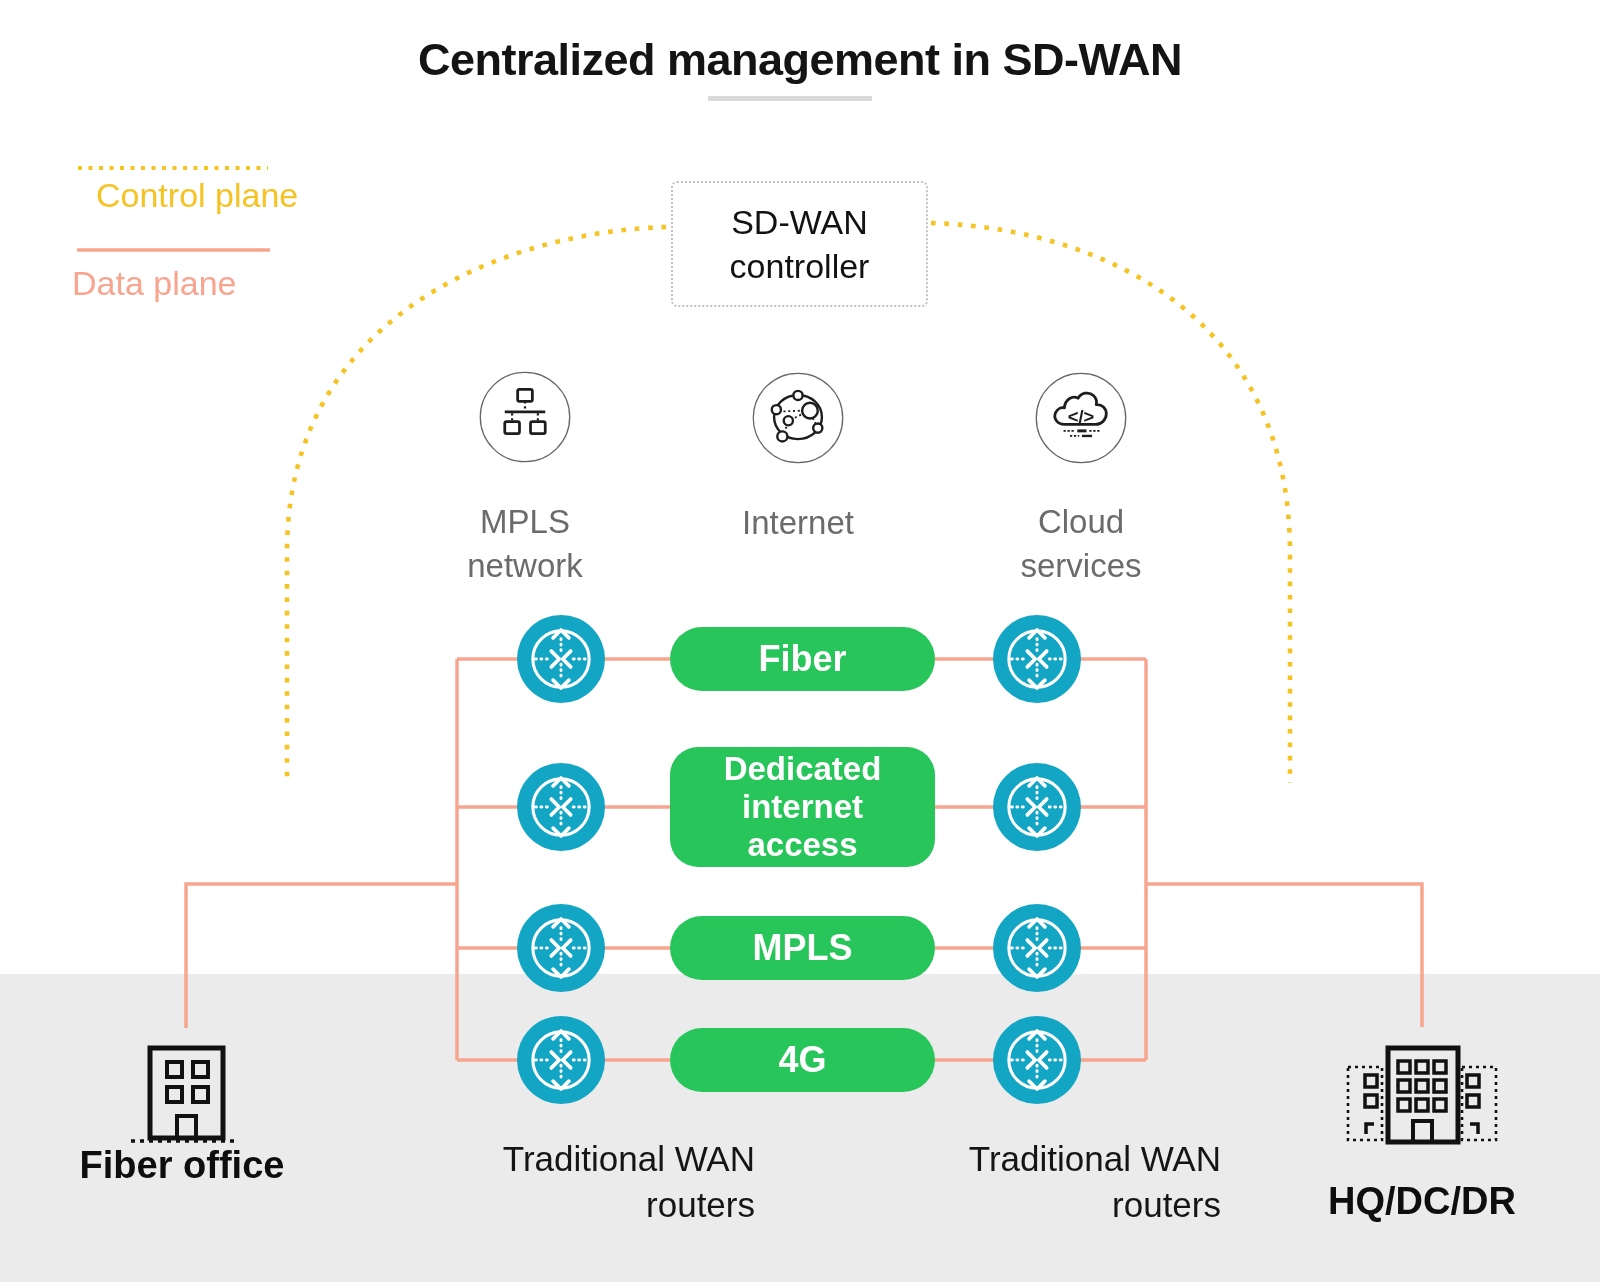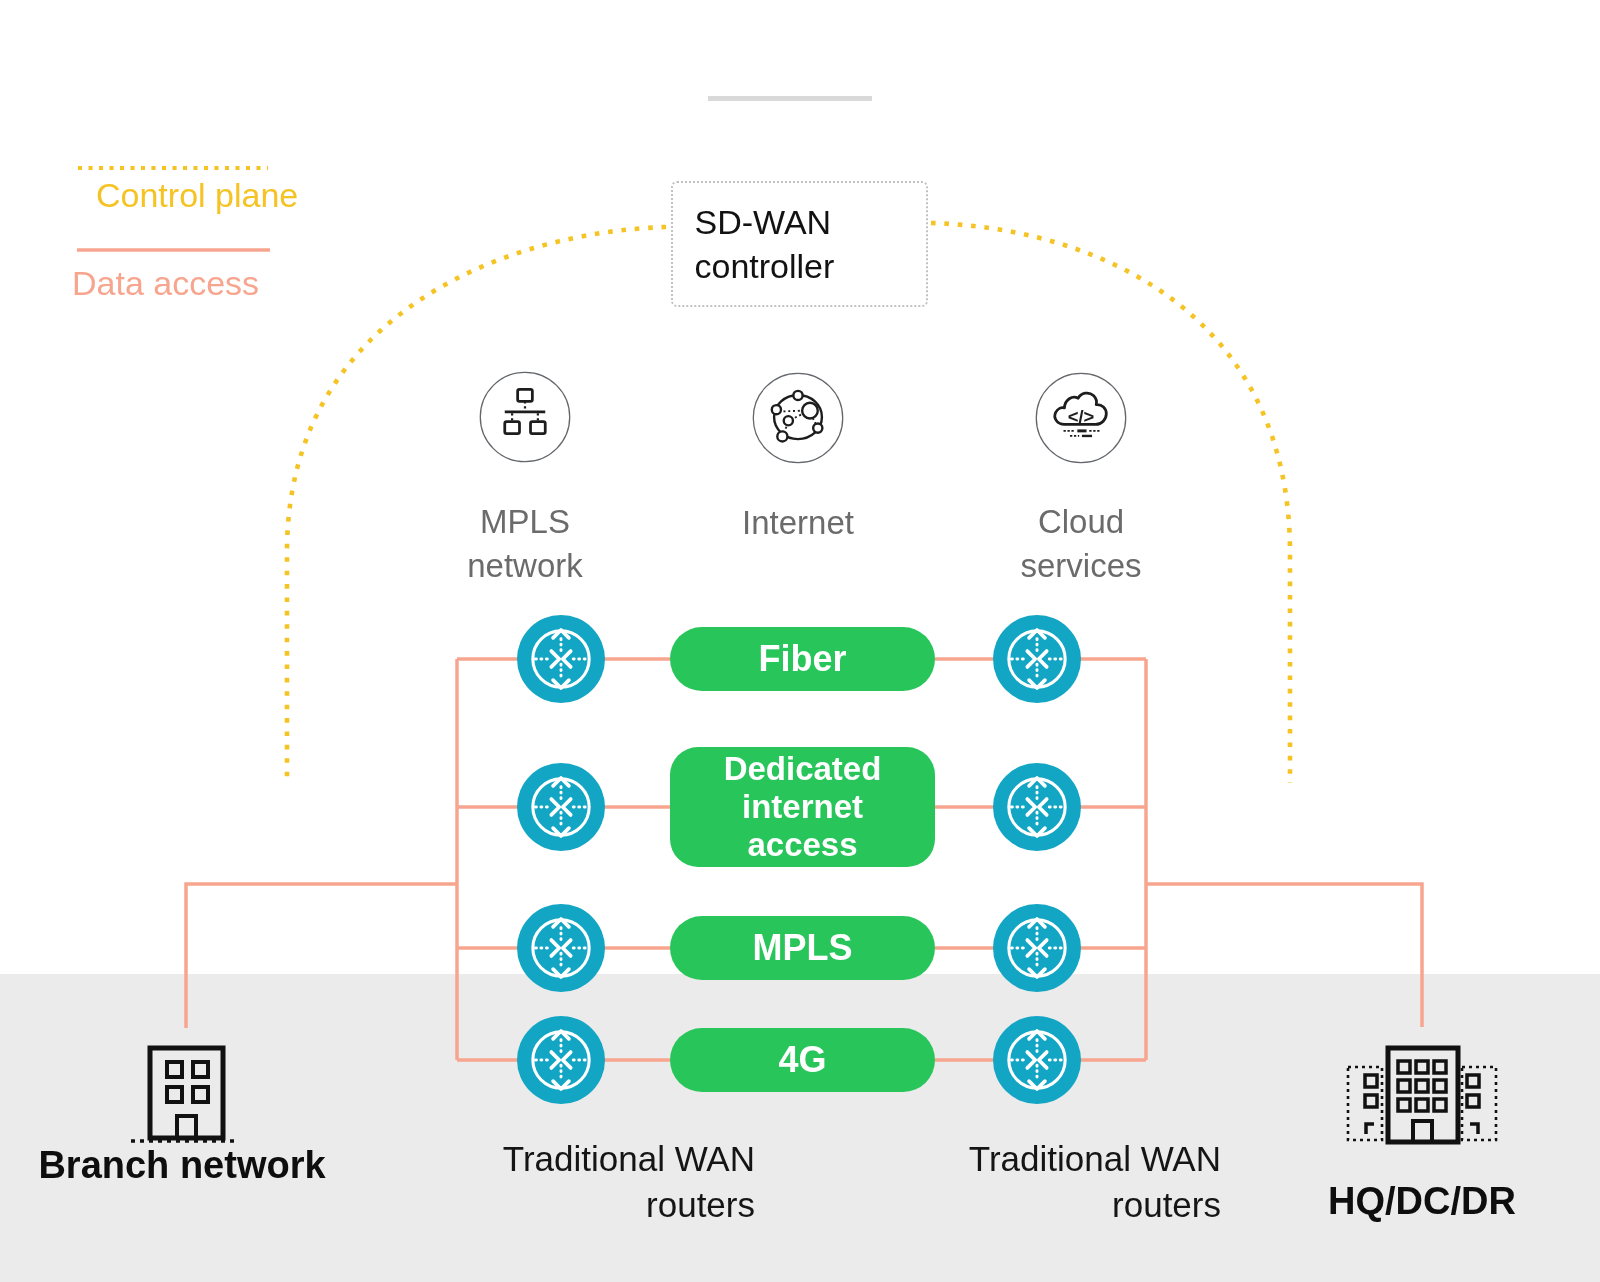--- a/index.html
+++ b/index.html
@@ -28,21 +28,21 @@
   
   .legend-label{font-size:34px;}
   #legend-control-label{left:72px;top:176px;color:var(--yellow);margin-left:24px;}
   #legend-data-label{left:72px;top:264px;color:var(--salmon);}
   
   #controller{
     left:671px;top:181px;width:257px;height:126px;box-sizing:border-box;
     border:2px dotted #C1C1C1;border-radius:6px;background:#fff;
     display:flex;align-items:center;justify-content:center;
   }
-  #controller .txt{width:210px;font-size:34px;line-height:44px;color:#121212;}
+  #controller .txt{width:210px;text-align:center;font-size:34px;line-height:44px;color:#121212;}
   
   .svc-icon{width:92px;height:92px;}
   #svc-mpls{left:479px;top:371px;}
   #svc-internet{left:752px;top:372px;}
   #svc-cloud{left:1035px;top:372px;}
   .svc-label{width:170px;text-align:center;font-size:33px;line-height:44px;color:var(--gray-label);margin-top:28px;}
   #svc-mpls-label{left:440px;top:472px;}
   #svc-internet-label{left:713px;top:473px;}
   #svc-cloud-label{left:996px;top:472px;}
   
@@ -104,24 +104,25 @@
       <path d="M1146 884 H1422 V1027"></path>
     </g>
 
     <g stroke="var(--yellow)" fill="none">
       <path d="M78 168 H268" stroke-width="4" stroke-dasharray="4 6.5"></path>
       <path d="M666 227 C505 232 287 315 287 552 V781" stroke-width="4.6" stroke-dasharray="4.6 8.8"></path>
       <path d="M931 223 C1098 228 1290 313 1290 553 V783" stroke-width="4.6" stroke-dasharray="4.6 8.8"></path>
     </g>
   </svg>
 
+  <div class="abs" id="title">Centralized management in SD-WAN</div>
   <div class="abs" id="title-underline"></div>
 
   <div class="abs legend-label" id="legend-control-label">Control plane</div>
-  <div class="abs legend-label" id="legend-data-label">Data access</div>
+  <div class="abs legend-label" id="legend-data-label">Data plane</div>
 
   <div class="abs" id="controller">
     <div class="txt">SD-WAN controller</div>
   </div>
 
   <svg class="abs svc-icon" id="svc-mpls" viewBox="0 0 100 100">
     <circle cx="50" cy="50" r="48.6" fill="#fff" stroke="#63666B" stroke-width="1.4"></circle>
     <g stroke="var(--icon-ink)" fill="none" stroke-width="3">
       <rect x="42" y="20" width="16" height="13" rx="2"></rect>
       <line x1="50" y1="33" x2="50" y2="43" stroke-width="2.4" stroke-dasharray="2.4 3"></line>
@@ -227,18 +228,18 @@
       <rect x="52" y="38" width="12" height="12" stroke-width="3.5"></rect>
       <rect x="70" y="38" width="12" height="12" stroke-width="3.5"></rect>
       <rect x="88" y="38" width="12" height="12" stroke-width="3.5"></rect>
       <rect x="52" y="57" width="12" height="12" stroke-width="3.5"></rect>
       <rect x="70" y="57" width="12" height="12" stroke-width="3.5"></rect>
       <rect x="88" y="57" width="12" height="12" stroke-width="3.5"></rect>
       <path d="M67 100 V79 H86 V100" stroke-width="4"></path>
     </g>
   </svg>
 
-  <div class="abs site-label" id="branch-label">Branch network</div>
+  <div class="abs site-label" id="branch-label">Fiber office</div>
   <div class="abs wan-label" id="wan-left-label">Traditional WAN routers</div>
   <div class="abs wan-label" id="wan-right-label">Traditional WAN routers</div>
   <div class="abs site-label" id="hq-label">HQ/DC/DR</div>
 
 </div>
 
 </body></html>

